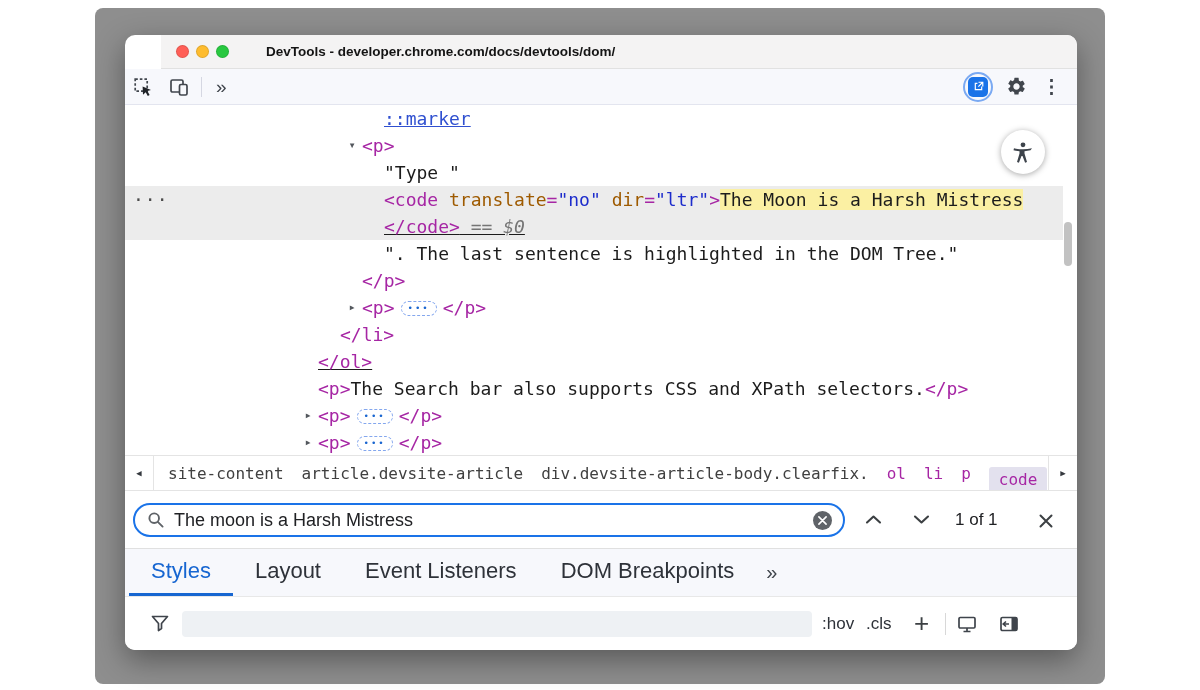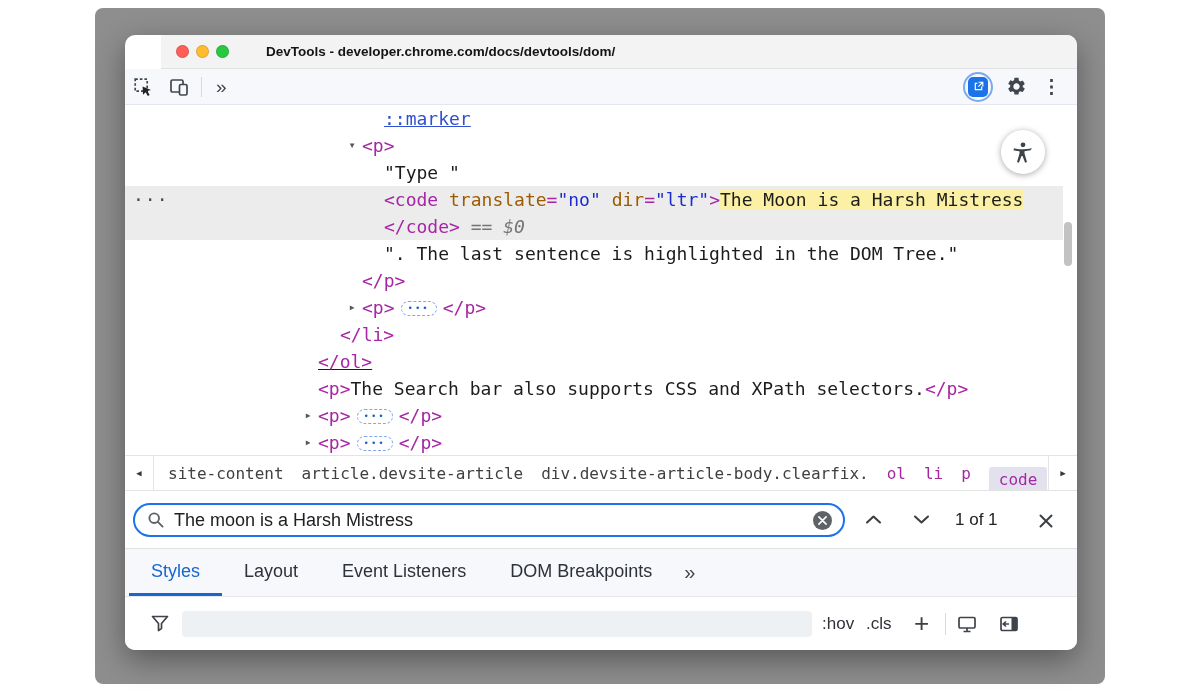--- a/index.html
+++ b/index.html
@@ -77,21 +77,21 @@
   .clear-btn{width:19px;height:19px;min-width:19px;border-radius:50%;background:#5f6368;display:flex;align-items:center;
              justify-content:center;margin-right:11px;}
   .nav-chev{position:absolute;top:23px;width:24px;display:flex;justify-content:center;}
   .nav-chev.up{left:736px;} .nav-chev.down{left:784px;}
   .result-count{position:absolute;left:830px;top:0;height:58px;line-height:58px;font-size:17px;color:#202124;}
   .close-search{position:absolute;left:908px;top:17px;width:26px;height:26px;display:flex;align-items:center;justify-content:center;}
 
   
   .sidetabs{position:absolute;top:514px;left:0;right:0;height:47px;background:#f7f8fc;display:flex;align-items:stretch;
             padding-left:4px;box-sizing:border-box;}
-  .sidetabs .tab{display:flex;align-items:center;padding:0 22px;font-size:18px;color:#2e3239;
+  .sidetabs .tab{display:flex;align-items:center;padding:0 22px;font-size:22px;color:#2e3239;
                  border-bottom:3px solid transparent;box-sizing:border-box;white-space:nowrap;}
   .sidetabs .tab.active{color:#1766d1;border-bottom-color:#1766d1;}
   .sidetabs .more-tabs{font-size:20px;}
 
   
   .stylebar{position:absolute;top:561px;left:0;right:0;bottom:0;background:#fff;border-top:1px solid #e8e8e8;box-sizing:border-box;}
   .funnel{position:absolute;left:26px;top:18px;display:flex;}
   .filter-input{position:absolute;left:57px;top:14px;width:630px;height:26px;background:#eef1f4;border:none;outline:none;
                 border-radius:4px;font-family:"Liberation Sans",sans-serif;font-size:15px;color:#202124;padding:0 8px;box-sizing:border-box;}
   .sbtn{position:absolute;top:0;height:53px;display:flex;align-items:center;font-size:17px;color:#2e3239;}
@@ -164,21 +164,21 @@
         <span class="tree-content" style="padding-left: 237px;"><span class="sg-tag">&lt;p&gt;</span></span>
       </div>
       <div class="tree-row">
         <span class="tree-content" style="padding-left: 259px;"><span class="sg-txt">"Type "</span></span>
       </div>
       <div class="tree-row selected">
         <span class="gutter">···</span>
         <span class="tree-content" style="padding-left: 259px;"><span class="sg-tag">&lt;code </span><span class="sg-attr">translate</span><span class="sg-tag">=</span><span class="sg-val">"no"</span><span class="sg-tag"> </span><span class="sg-attr">dir</span><span class="sg-tag">=</span><span class="sg-val">"ltr"</span><span class="sg-tag">&gt;</span><span class="sg-hl">The Moon is a Harsh Mistress</span></span>
       </div>
       <div class="tree-row selected">
-        <span class="tree-content" style="padding-left: 259px;"><span class="sg-tag">&lt;/code&gt;</span><span class="sg-muted"> == $0</span></span>
+        <span class="tree-content" style="padding-left: 259px; text-decoration: underline;"><span class="sg-tag">&lt;/code&gt;</span><span class="sg-muted"> == $0</span></span>
       </div>
       <div class="tree-row">
         <span class="tree-content" style="padding-left: 259px;"><span class="sg-txt">". The last sentence is highlighted in the DOM Tree."</span></span>
       </div>
       <div class="tree-row">
         <span class="tree-content" style="padding-left: 237px;"><span class="sg-tag">&lt;/p&gt;</span></span>
       </div>
       <div class="tree-row">
         <span class="arrow" style="left: 219px;">▸</span>
         <span class="tree-content" style="padding-left: 237px;"><span class="sg-tag">&lt;p&gt;</span><span class="sg-pill">•••</span><span class="sg-tag">&lt;/p&gt;</span></span>

